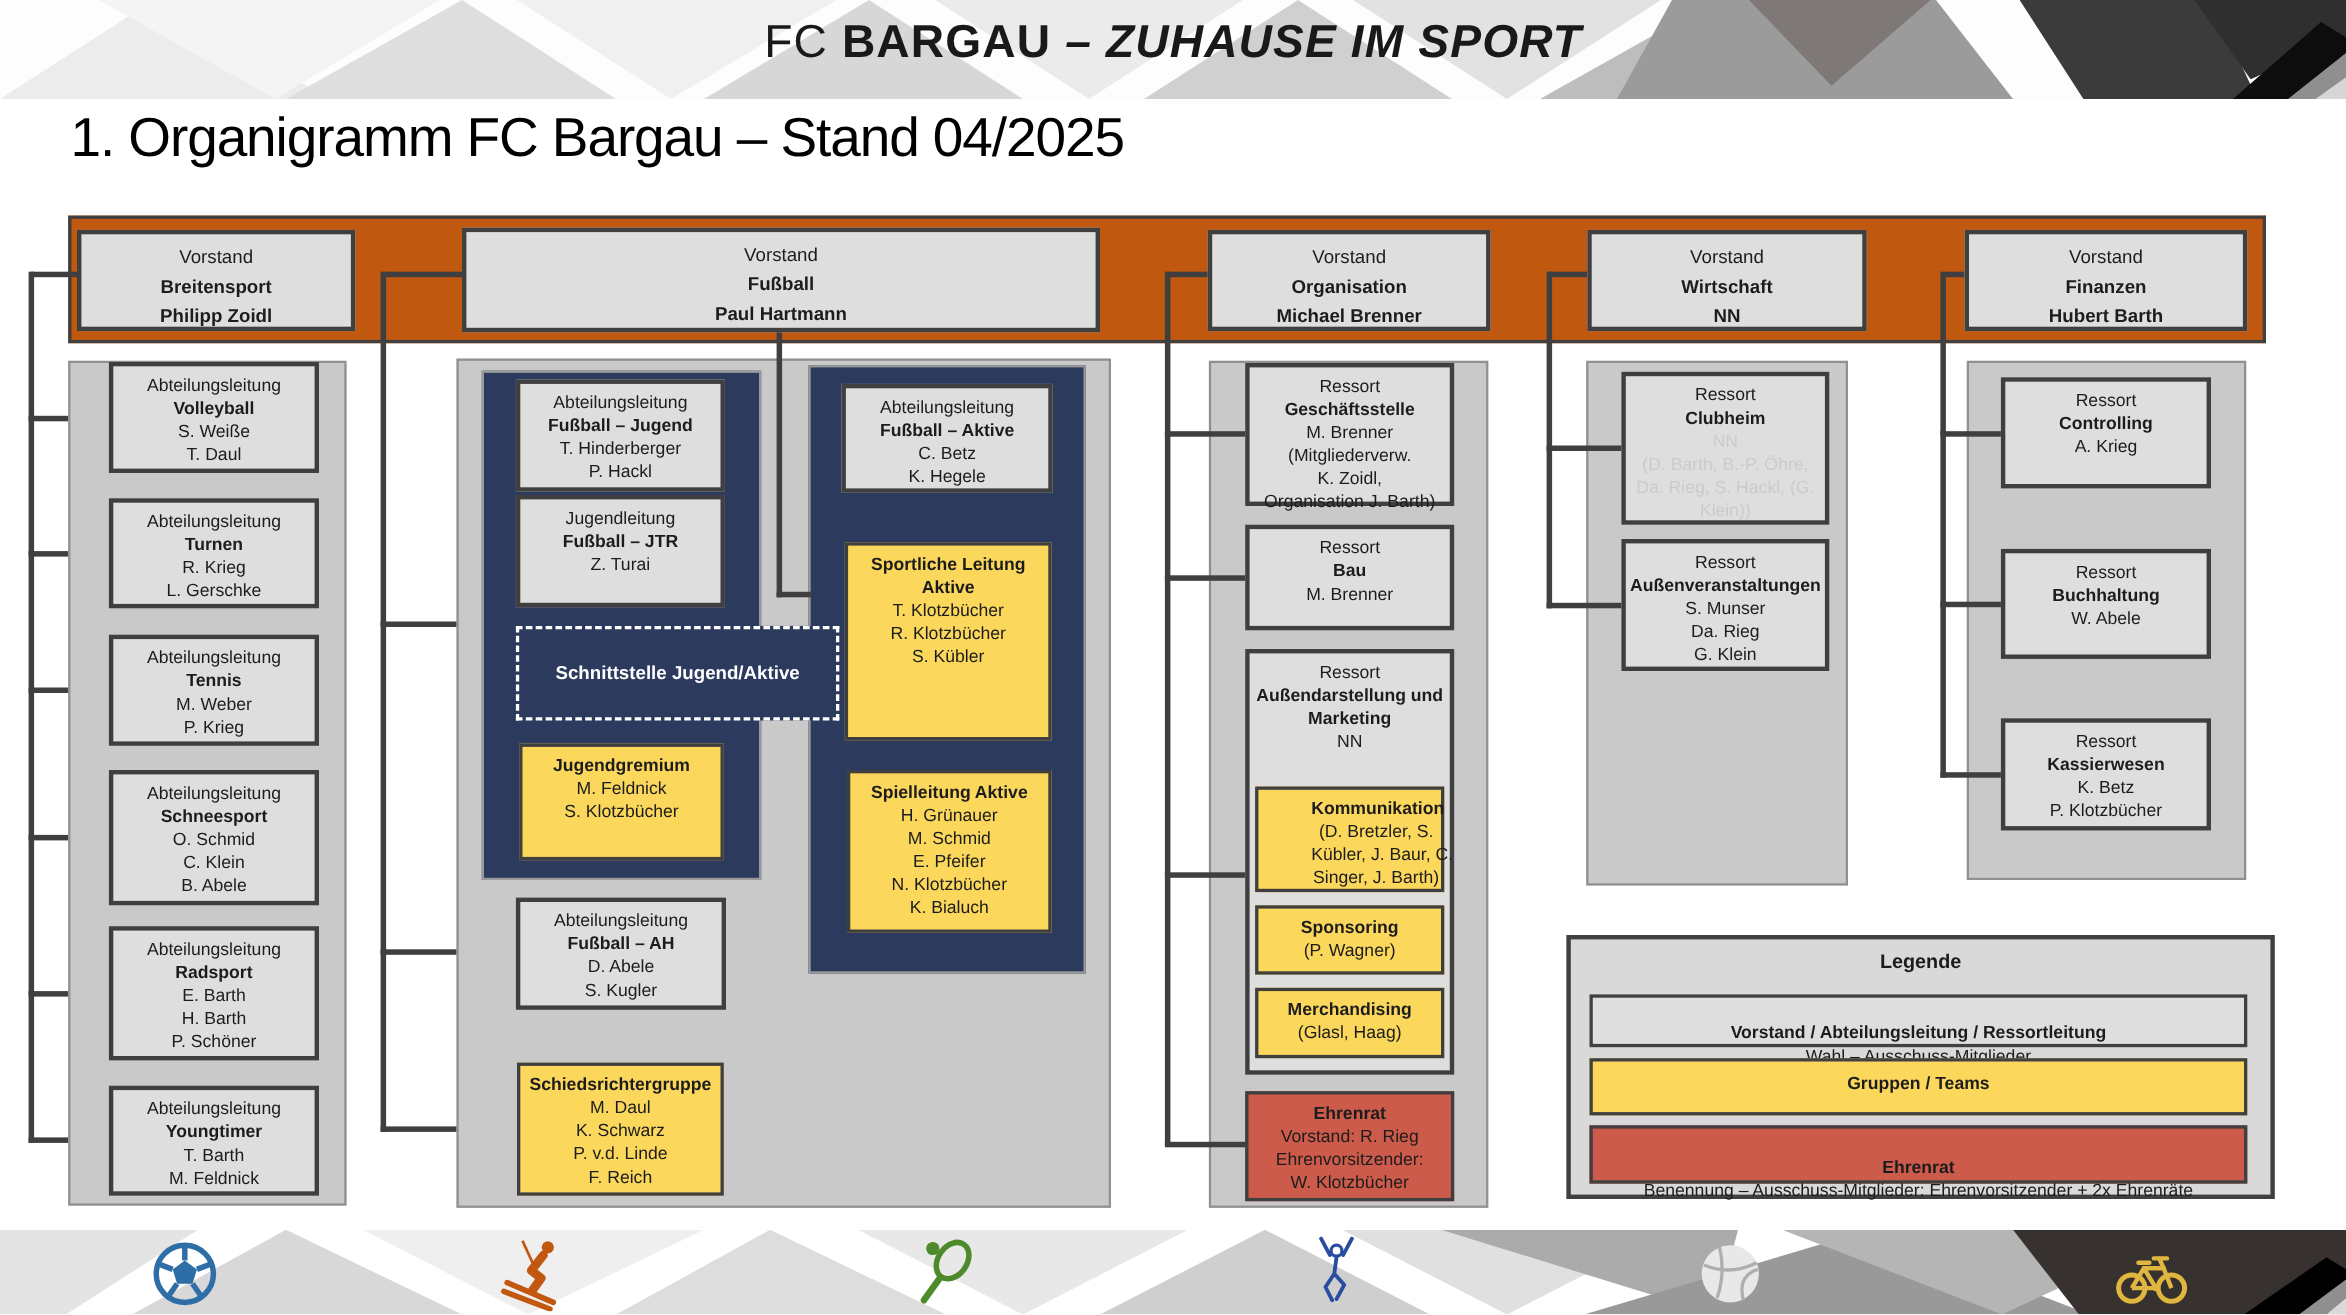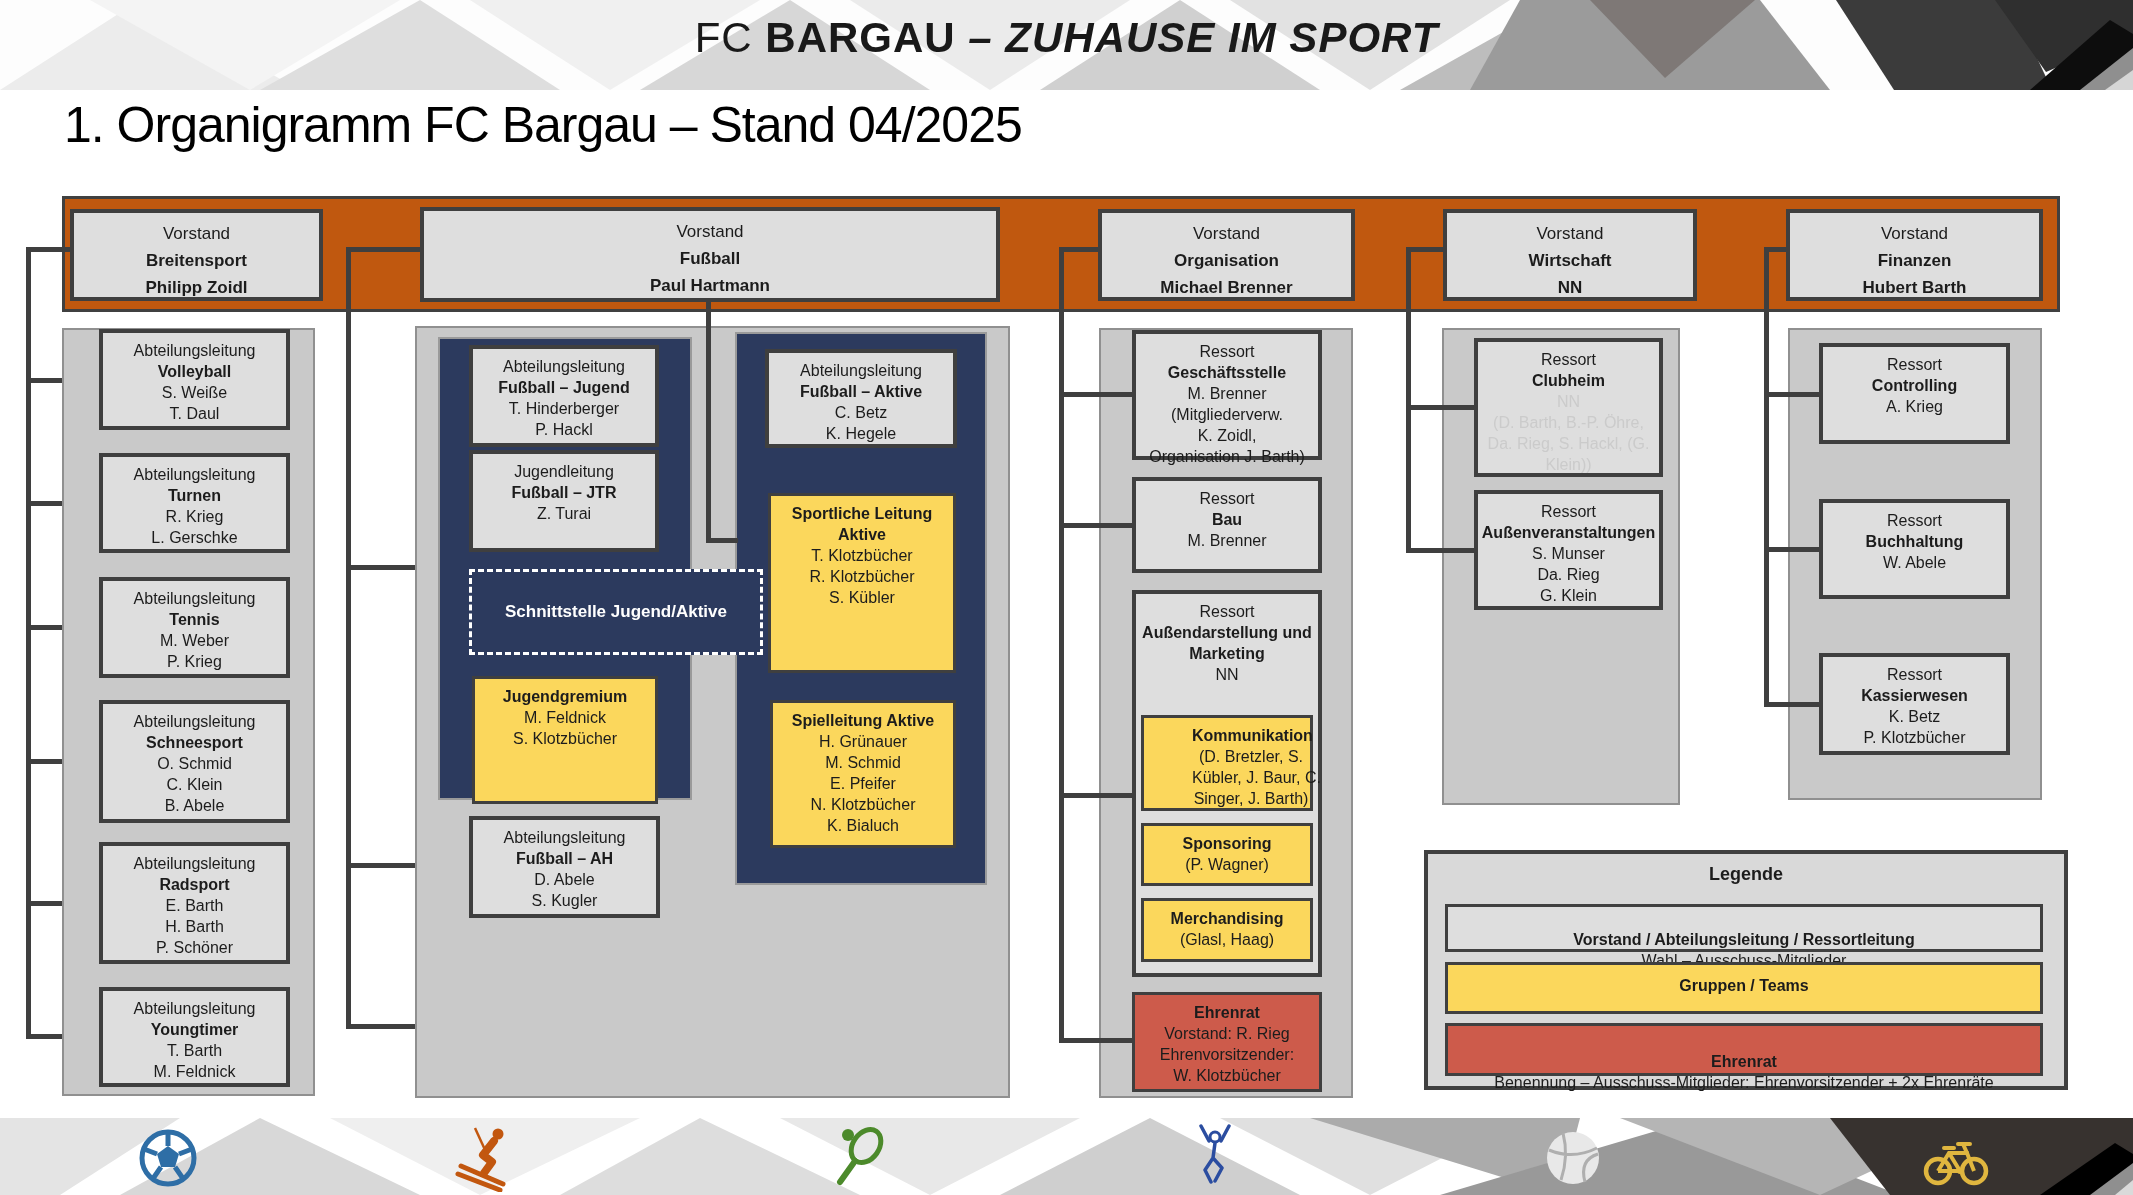--- a/index.html
+++ b/index.html
@@ -185,21 +185,21 @@
       <div class="ln b">Fußball – Jugend</div>
       <div class="ln">T. Hinderberger</div>
       <div class="ln">P. Hackl</div>
     </div>
   <div class="box" style="left:469px;top:450px;width:190px;height:102px;">
       <div class="ln">Jugendleitung</div>
       <div class="ln b">Fußball – JTR</div>
       <div class="ln">Z. Turai</div>
     </div>
   <div class="dashedbox" style="left:469px;top:569px;width:294px;height:86px;">Schnittstelle Jugend/Aktive</div>
-  <div class="box yellow" style="left:472px;top:676px;width:186px;height:128px;">
+  <div class="box yellow" style="left:472px;top:676px;width:186px;height:106px;">
       <div class="ln b">Jugendgremium</div>
       <div class="ln">M. Feldnick</div>
       <div class="ln">S. Klotzbücher</div>
     </div>
   <div class="box" style="left:765px;top:349px;width:192px;height:99px;">
       <div class="ln">Abteilungsleitung</div>
       <div class="ln b">Fußball – Aktive</div>
       <div class="ln">C. Betz</div>
       <div class="ln">K. Hegele</div>
     </div>
@@ -216,20 +216,27 @@
       <div class="ln b">Aktive</div>
       <div class="ln">T. Klotzbücher</div>
       <div class="ln">R. Klotzbücher</div>
       <div class="ln">S. Kübler</div>
     </div>
   <div class="box" style="left:469px;top:816px;width:191px;height:102px;">
       <div class="ln">Abteilungsleitung</div>
       <div class="ln b">Fußball – AH</div>
       <div class="ln">D. Abele</div>
       <div class="ln">S. Kugler</div>
+    </div>
+  <div class="box yellow" style="left:470px;top:966px;width:188px;height:121px;">
+      <div class="ln b">Schiedsrichtergruppe</div>
+      <div class="ln">M. Daul</div>
+      <div class="ln">K. Schwarz</div>
+      <div class="ln">P. v.d. Linde</div>
+      <div class="ln">F. Reich</div>
     </div>
 
   <div class="panel" style="left:1099px;top:328px;width:254px;height:770px;"></div>
   <div class="box" style="left:1132px;top:330px;width:190px;height:130px;">
       <div class="ln">Ressort</div>
       <div class="ln b">Geschäftsstelle</div>
       <div class="ln">M. Brenner</div>
       <div class="ln">(Mitgliederverw.</div>
       <div class="ln">K. Zoidl,</div>
       <div class="ln">Organisation J. Barth)</div>

